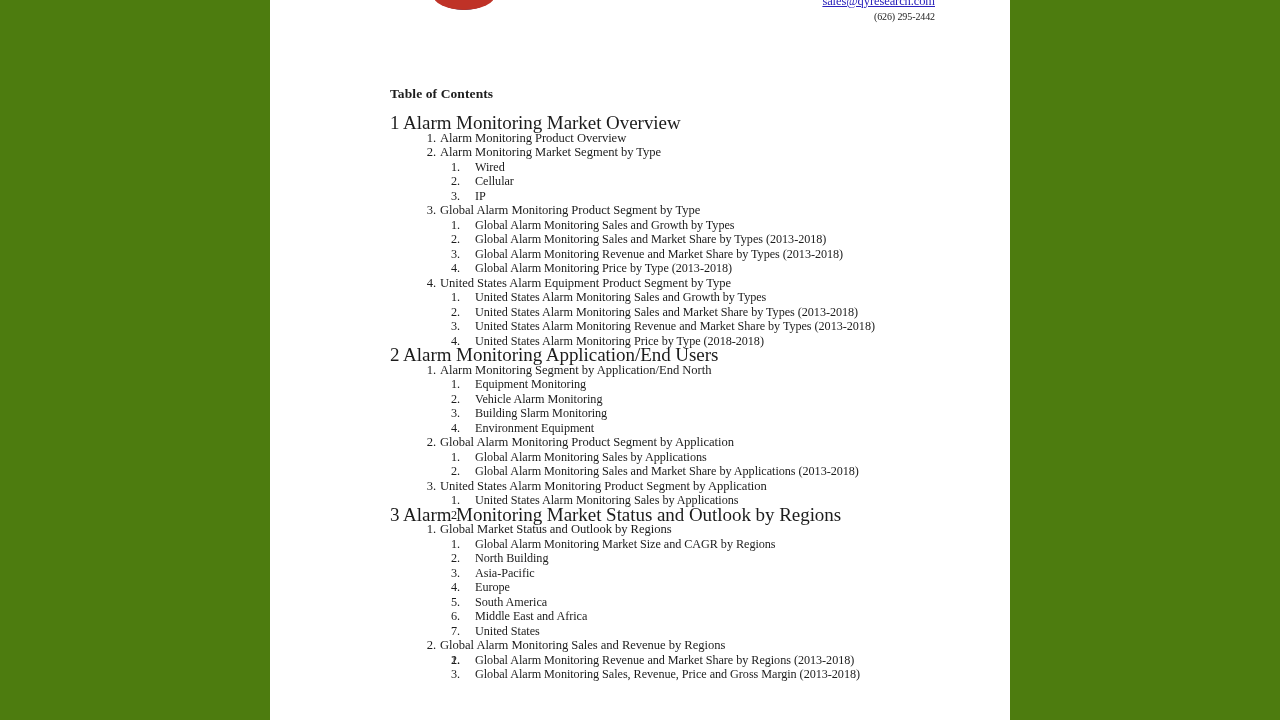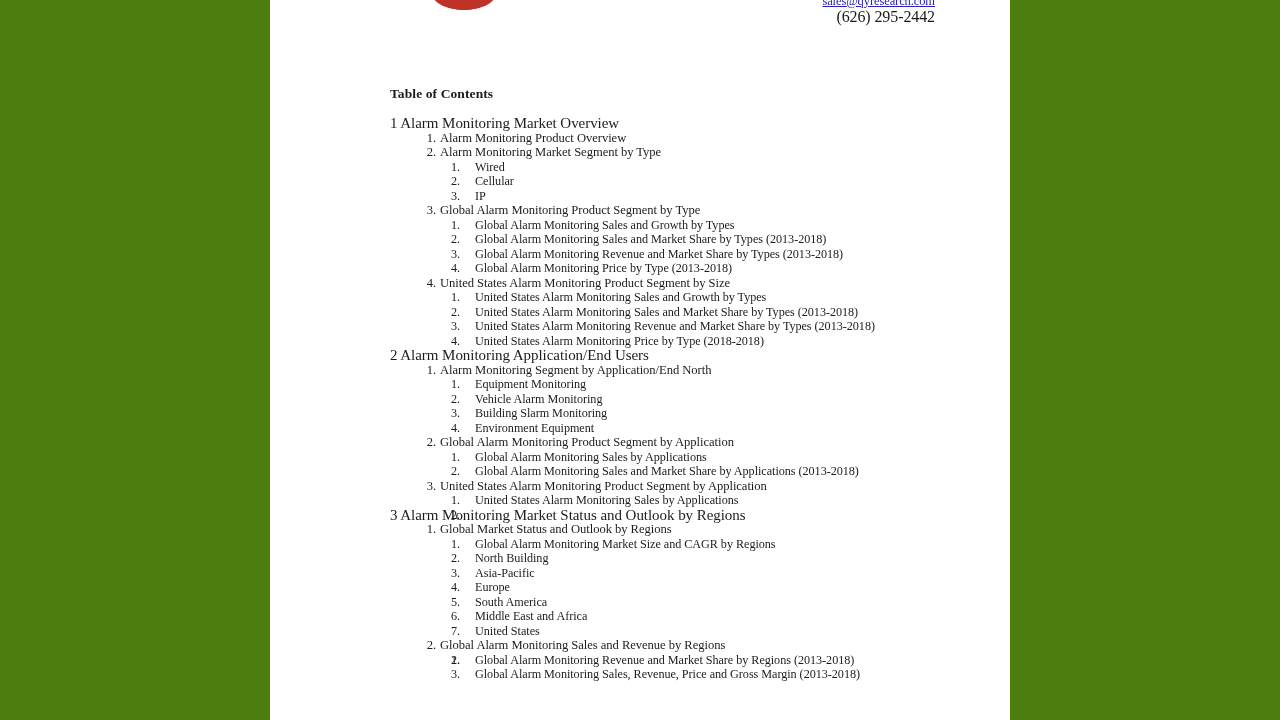--- a/index.html
+++ b/index.html
@@ -75,21 +75,21 @@
   }
   .contact-email {
     display: block;
     font-size: 12.5px;
     color: #2a22bb;
     text-decoration: underline;
     letter-spacing: -0.1px;
   }
   .contact-phone {
     display: block;
-    font-size: 16px;
+    font-size: 10px;
     color: #1a1a1a;
     letter-spacing: -0.1px;
   }
 
   
   .doc-body {
     position: absolute;
     left: 80px;
     top: 86px;
     width: 620px;
@@ -102,21 +102,21 @@
     line-height: 16px;
     margin: 0 0 14px 0;
     letter-spacing: 0.1px;
   }
   .toc-list {
     margin: 0;
     padding: 0;
     list-style: none;
   }
   .lvl0 {
-    font-size: 15px;
+    font-size: 19px;
     line-height: 14.5px;
     white-space: nowrap;
     letter-spacing: -0.05px;
   }
   .lvl1-group,
   .lvl2-group {
     margin: 0;
     padding: 0;
     list-style: none;
   }
@@ -180,21 +180,21 @@
               <li class="lvl2"><span class="num">2.</span><span class="label">Cellular</span></li>
               <li class="lvl2"><span class="num">3.</span><span class="label">IP</span></li>
             </ul>
             <li class="lvl1"><span class="num">3.</span><span class="label">Global Alarm Monitoring Product Segment by Type</span></li>
             <ul class="lvl2-group">
               <li class="lvl2"><span class="num">1.</span><span class="label">Global Alarm Monitoring Sales and Growth by Types</span></li>
               <li class="lvl2"><span class="num">2.</span><span class="label">Global Alarm Monitoring Sales and Market Share by Types (2013-2018)</span></li>
               <li class="lvl2"><span class="num">3.</span><span class="label">Global Alarm Monitoring Revenue and Market Share by Types (2013-2018)</span></li>
               <li class="lvl2"><span class="num">4.</span><span class="label">Global Alarm Monitoring Price by Type (2013-2018)</span></li>
             </ul>
-            <li class="lvl1"><span class="num">4.</span><span class="label">United States Alarm Monitoring Product Segment by Size</span></li>
+            <li class="lvl1"><span class="num">4.</span><span class="label">United States Alarm Equipment Product Segment by Type</span></li>
             <ul class="lvl2-group">
               <li class="lvl2"><span class="num">1.</span><span class="label">United States Alarm Monitoring Sales and Growth by Types</span></li>
               <li class="lvl2"><span class="num">2.</span><span class="label">United States Alarm Monitoring Sales and Market Share by Types (2013-2018)</span></li>
               <li class="lvl2"><span class="num">3.</span><span class="label">United States Alarm Monitoring Revenue and Market Share by Types (2013-2018)</span></li>
               <li class="lvl2"><span class="num">4.</span><span class="label">United States Alarm Monitoring Price by Type (2018-2018)</span></li>
             </ul>
           </ul>
           <li class="lvl0"><span class="label">2 Alarm Monitoring Application/End Users</span></li>
           <ul class="lvl1-group">
             <li class="lvl1"><span class="num">1.</span><span class="label">Alarm Monitoring Segment by Application/End North</span></li>

